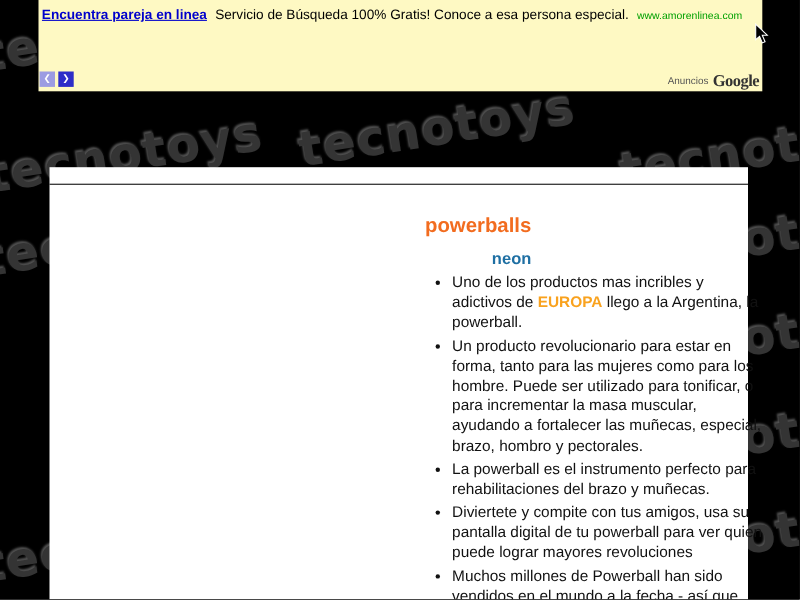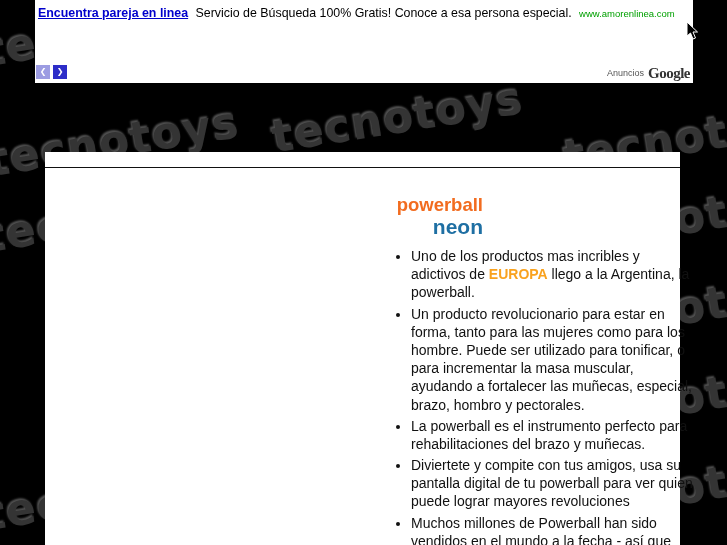--- a/index.html
+++ b/index.html
@@ -13,21 +13,21 @@
     position:absolute;z-index:1;white-space:nowrap;
     font-family:"DejaVu Sans",sans-serif;font-weight:bold;
     font-size:44px;letter-spacing:1px;color:#343434;
     text-shadow:-1px -2px 2px rgba(150,150,150,.55), 2px 3px 5px rgba(0,0,0,.95);
     transform:rotate(-9deg);transform-origin:left top;
   }
 
   
   .ad-box{
     position:absolute;left:35px;top:0;width:658px;height:83px;
-    background:#ffffff;z-index:3;padding:0;box-sizing:border-box;
+    background:#fef9c3;z-index:3;padding:0;box-sizing:border-box;
   }
   .ad-rows{padding:3px 0 0 3px;}
   .ad-row{height:21px;line-height:21px;white-space:nowrap;overflow:hidden;font-size:12.4px;}
   .ad-title{color:#0000cc;font-weight:bold;text-decoration:underline;cursor:pointer;}
   .ad-desc{color:#000;margin-left:4px;}
   .ad-url{color:#00a000;font-size:9.5px;margin-left:4px;cursor:pointer;}
   .ad-bottom{position:absolute;left:1px;right:3px;bottom:2px;height:16px;}
   .ad-nav{position:absolute;left:0;top:0;display:flex;gap:3px;}
   .nav-btn{
     width:14px;height:14px;color:#fff;font-size:8px;line-height:14px;
@@ -43,21 +43,21 @@
   }
 
   
   .content-box{
     position:absolute;left:45px;top:152px;width:635px;height:393px;
     background:#fff;z-index:2;
   }
   .content-header{height:15px;border-bottom:1px solid #111;}
   .logo{position:absolute;left:339px;top:44px;width:99px;text-align:right;line-height:1;}
   .logo-title{font-size:18.5px;font-weight:bold;color:#f26c1f;letter-spacing:0;}
-  .logo-subtitle{font-size:21px;font-weight:bold;color:#1e6fa3;margin-top:1px;}
+  .logo-subtitle{font-size:15px;font-weight:bold;color:#1e6fa3;margin-top:13px;}
   .bullets{
     position:absolute;left:352px;top:95px;width:285px;margin:0;
     padding:0 0 0 14px;list-style:disc outside;
     font-size:14px;line-height:1.3;color:#111;
   }
   .bullets li{margin-bottom:3px;}
   .hl{color:#f9a21e;font-weight:bold;}
 
   
   .cursor{position:absolute;left:686px;top:21px;z-index:9;}
@@ -94,21 +94,21 @@
       <div class="ad-attrib">
         <span class="attrib-text">Anuncios</span><span class="attrib-brand">Google</span>
       </div>
     </div>
   </div>
 
   <div class="content-box">
     <div class="content-header"></div>
 
     <div class="logo">
-      <div class="logo-title">powerball</div>
+      <div class="logo-title">powerballs</div>
       <div class="logo-subtitle">neon</div>
     </div>
 
     <ul class="bullets">
       <li><span>Uno de los productos mas incribles y adictivos de </span><span class="hl">EUROPA</span><span> llego a la Argentina, la powerball.</span></li>
       <li><span>Un producto revolucionario para estar en forma, tanto para las mujeres como para los hombre. Puede ser utilizado para tonificar, o para incrementar la masa muscular, ayudando a fortalecer las muñecas, especial, brazo, hombro y pectorales.</span></li>
       <li><span>La powerball es el instrumento perfecto para rehabilitaciones del brazo y muñecas.</span></li>
       <li><span>Diviertete y compite con tus amigos, usa su pantalla digital de tu powerball para ver quien puede lograr mayores revoluciones</span></li>
       <li><span>Muchos millones de Powerball han sido vendidos en el mundo a la fecha - así que estas conociendo el producto que tiene varias cualidades que ayudan a las personas a rehabilitar músculos dañados y además a mejorar el desempeño en el 95% de los deportes.</span></li>
     </ul>

